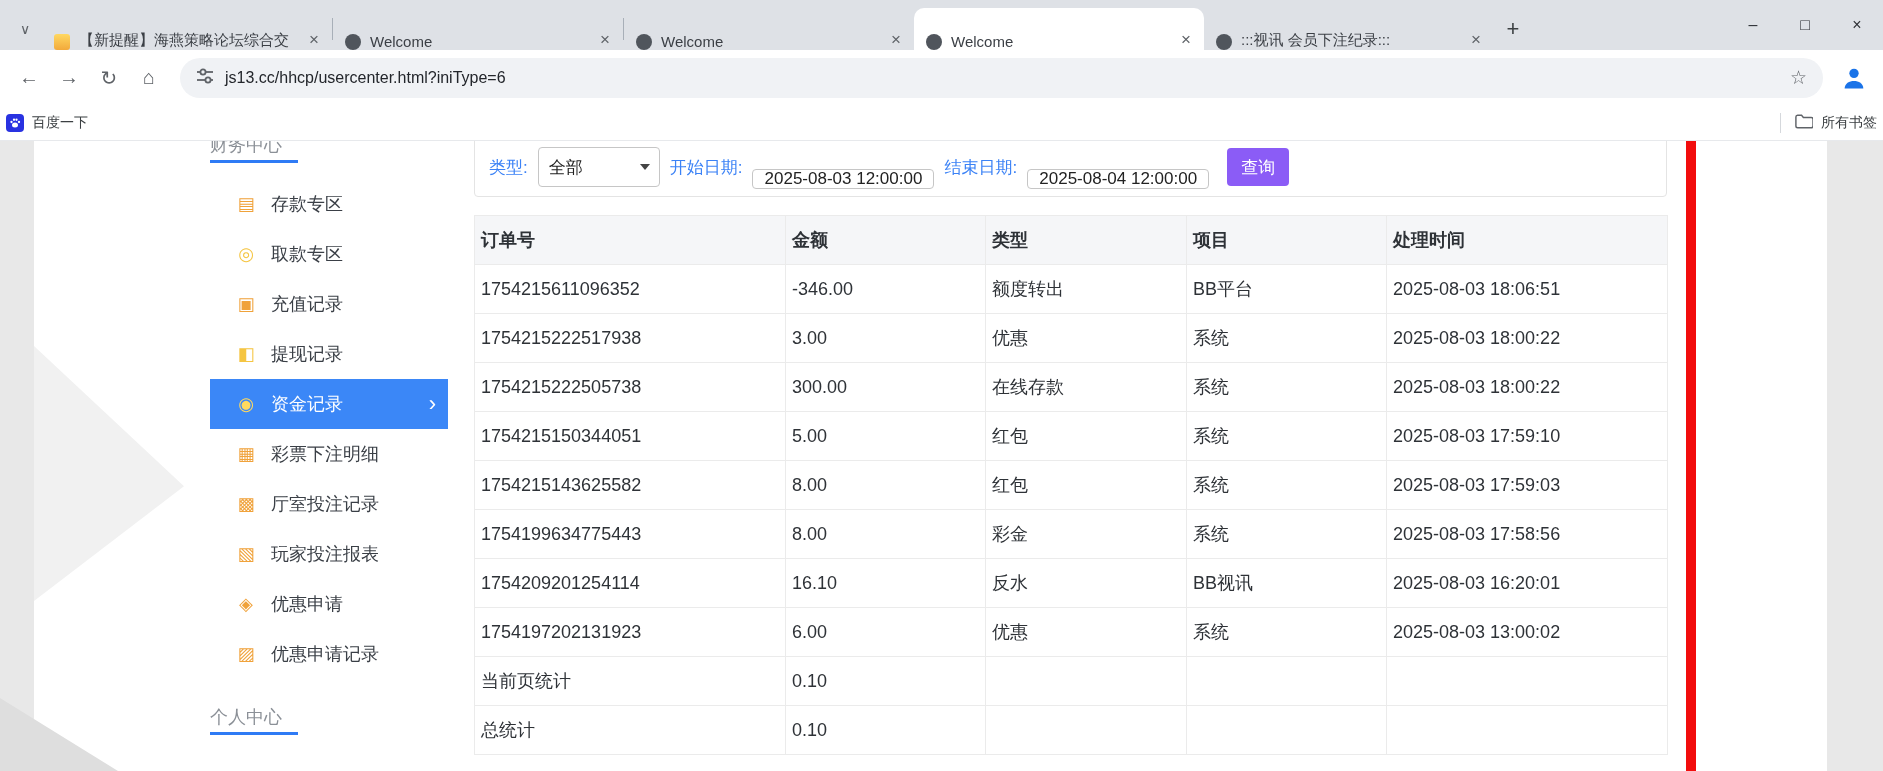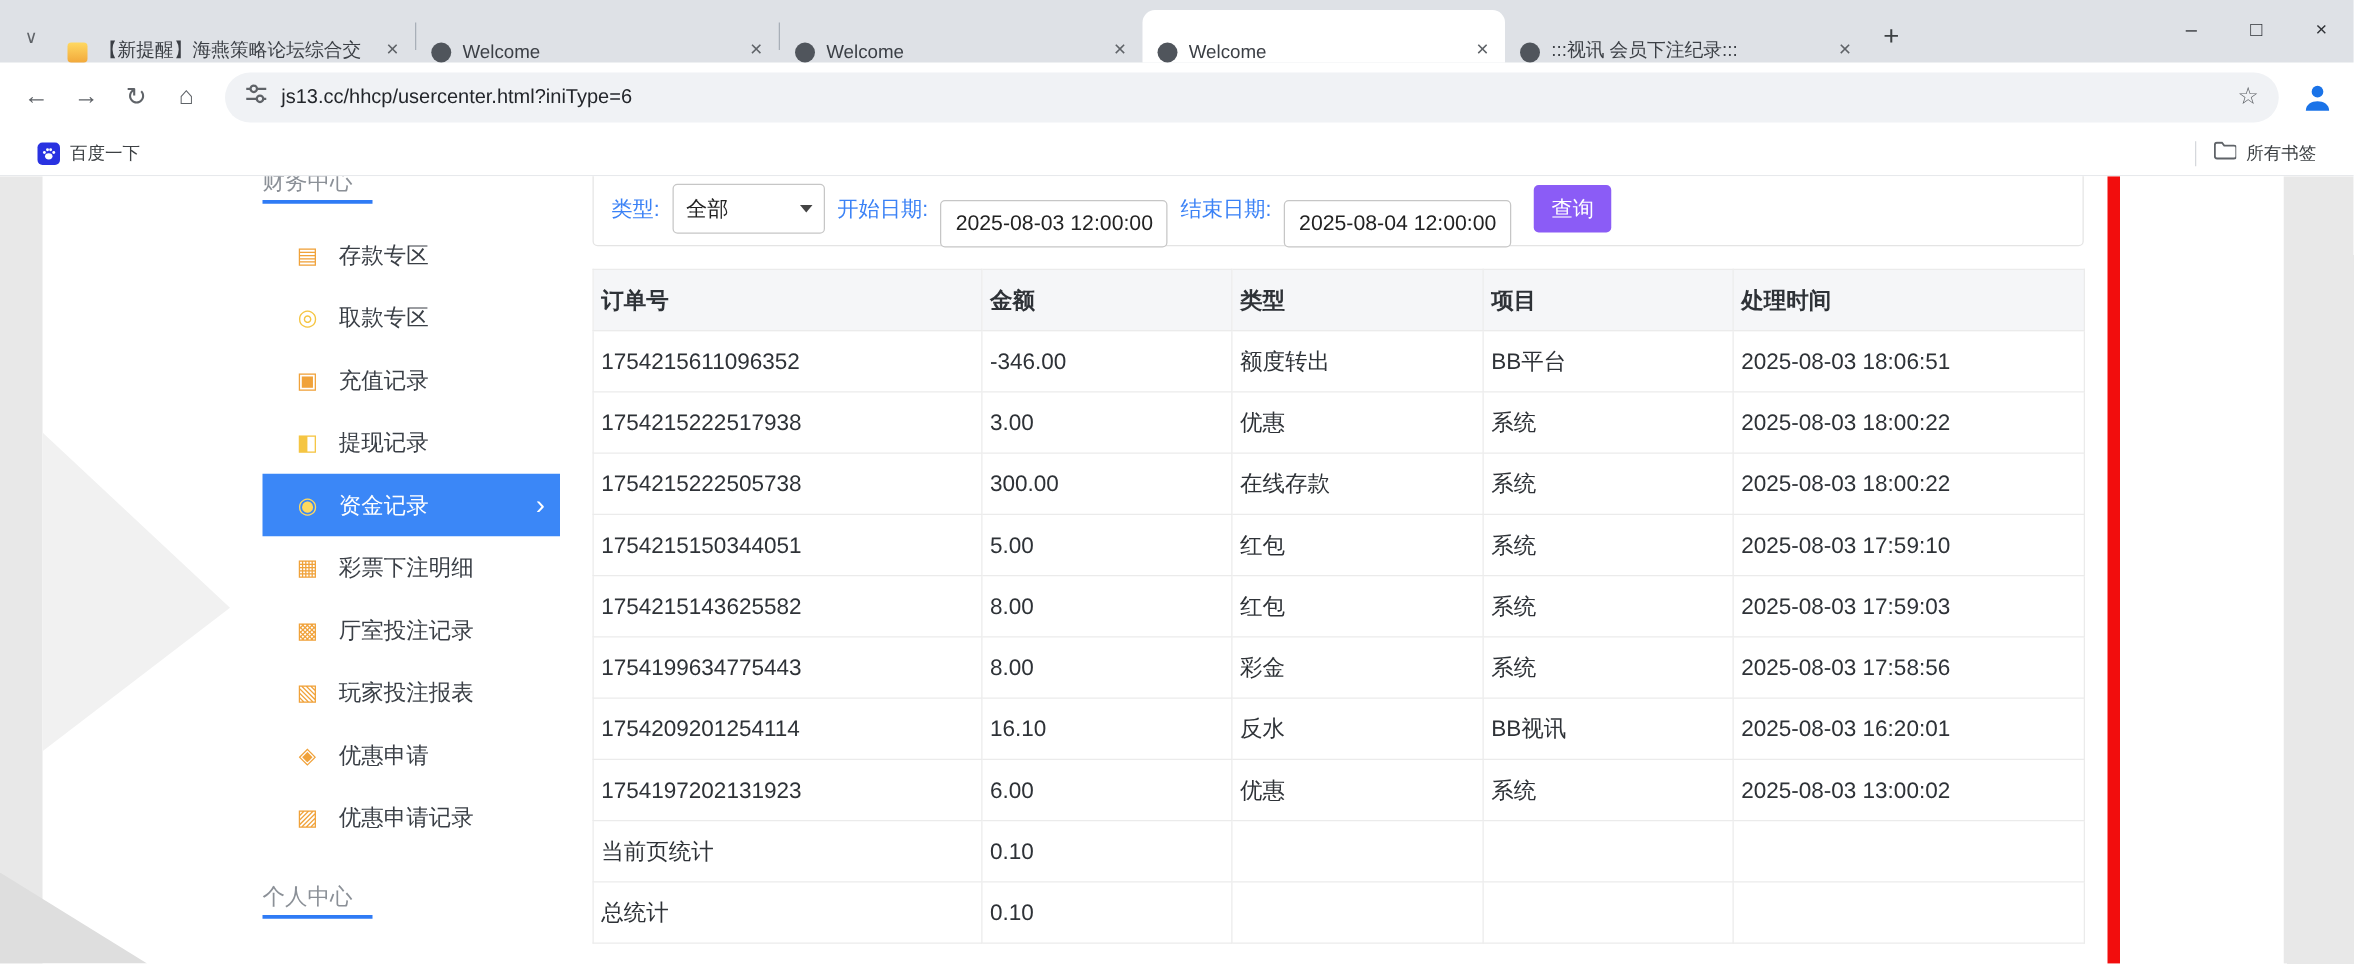--- a/index.html
+++ b/index.html
@@ -23,22 +23,22 @@
 
   
   .navbar{height:55px;background:#fff;display:flex;align-items:center;padding:0 12px;gap:6px;}
   .navic{width:34px;height:34px;display:flex;align-items:center;justify-content:center;font-size:20px;color:#5f6368;}
   .urlbar{flex:1;height:40px;background:#f0f2f5;border-radius:20px;display:flex;align-items:center;gap:11px;padding:0 16px;margin:0 8px;cursor:text;}
   .url-text{flex:1;font-size:16px;color:#23262b;}
   .star{font-size:19px;color:#5f6368;}
   .avatar{width:34px;height:34px;display:flex;align-items:center;justify-content:center;}
 
   
-  .bookmarksbar{height:36px;background:#fff;display:flex;align-items:center;padding:0 30px;gap:8px;
-                font-size:14px;color:#3c4043;border-bottom:1px solid #e7e9ec;font-family:Liberation Mono, monospace;}
+  .bookmarksbar{height:36px;background:#fff;display:flex;align-items:center;padding:0 6px;gap:8px;
+                font-size:14px;color:#3c4043;border-bottom:1px solid #e7e9ec;}
   .bookmark{display:flex;align-items:center;gap:8px;cursor:pointer;}
   .bkfav{width:18px;height:18px;border-radius:4px;background:#2932e1;display:flex;align-items:center;justify-content:center;}
   .bm-right{margin-left:auto;display:flex;align-items:center;gap:8px;white-space:nowrap;}
   .vdiv{width:1px;height:20px;background:#d5d8dc;margin-right:6px;}
 
   
   .page{position:relative;height:630px;background:#fff;overflow:hidden;}
   .gutter{position:absolute;top:0;height:100%;background:#e8e8e8;}
   .gutter-l{left:0;width:34px;}
   .gutter-r{left:1827px;width:56px;}
@@ -65,21 +65,21 @@
   
   .main{position:absolute;left:474px;top:0;width:1193px;}
   .filterbox{margin-top:-24px;height:80px;border:1px solid #e4e4e4;border-radius:4px;
              display:flex;align-items:center;gap:10px;padding:20px 14px 0;}
   .flabel{font-size:17px;color:#3b82f6;}
   .selwrap{position:relative;display:inline-block;}
   .selwrap select{appearance:none;-webkit-appearance:none;width:122px;height:40px;border:1px solid #c6c6c6;border-radius:4px;
                   background:#fff;font-size:17px;color:#222;padding:0 26px 0 10px;font-family:inherit;}
   .selarrow{position:absolute;right:10px;top:17px;width:0;height:0;border-left:5px solid transparent;
             border-right:5px solid transparent;border-top:6px solid #444;pointer-events:none;}
-  .finput{width:182px;height:38px;border:1px solid #c6c6c6;border-radius:4px;font-size:17px;color:#222;
+  .finput{width:182px;height:20px;border:1px solid #c6c6c6;border-radius:4px;font-size:17px;color:#222;
           text-align:center;font-family:inherit;margin-top:24px;}
   .fbtn{width:62px;height:38px;margin-left:8px;background:#8b5cf6;border:none;border-radius:4px;color:#fff;
         font-size:17px;font-family:inherit;cursor:pointer;}
   .datatable{margin-top:18px;width:100%;border-collapse:collapse;table-layout:fixed;}
   .datatable th{background:#f5f6f8;font-weight:700;color:#3a4048;}
   .datatable th,.datatable td{border:1px solid #ebebeb;height:49px;text-align:left;font-size:18px;color:#2e3237;padding:0 6px;}
 </style>
 </head>
 <body>
 

